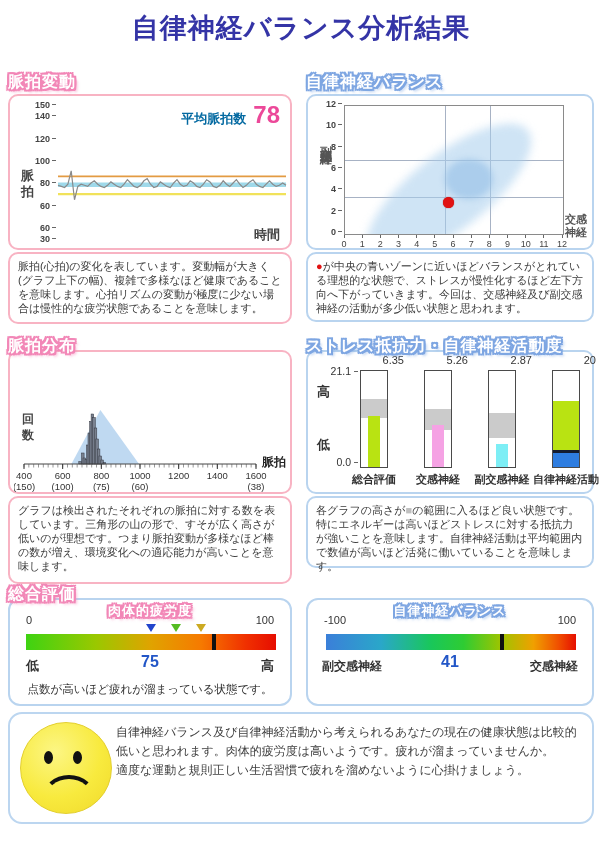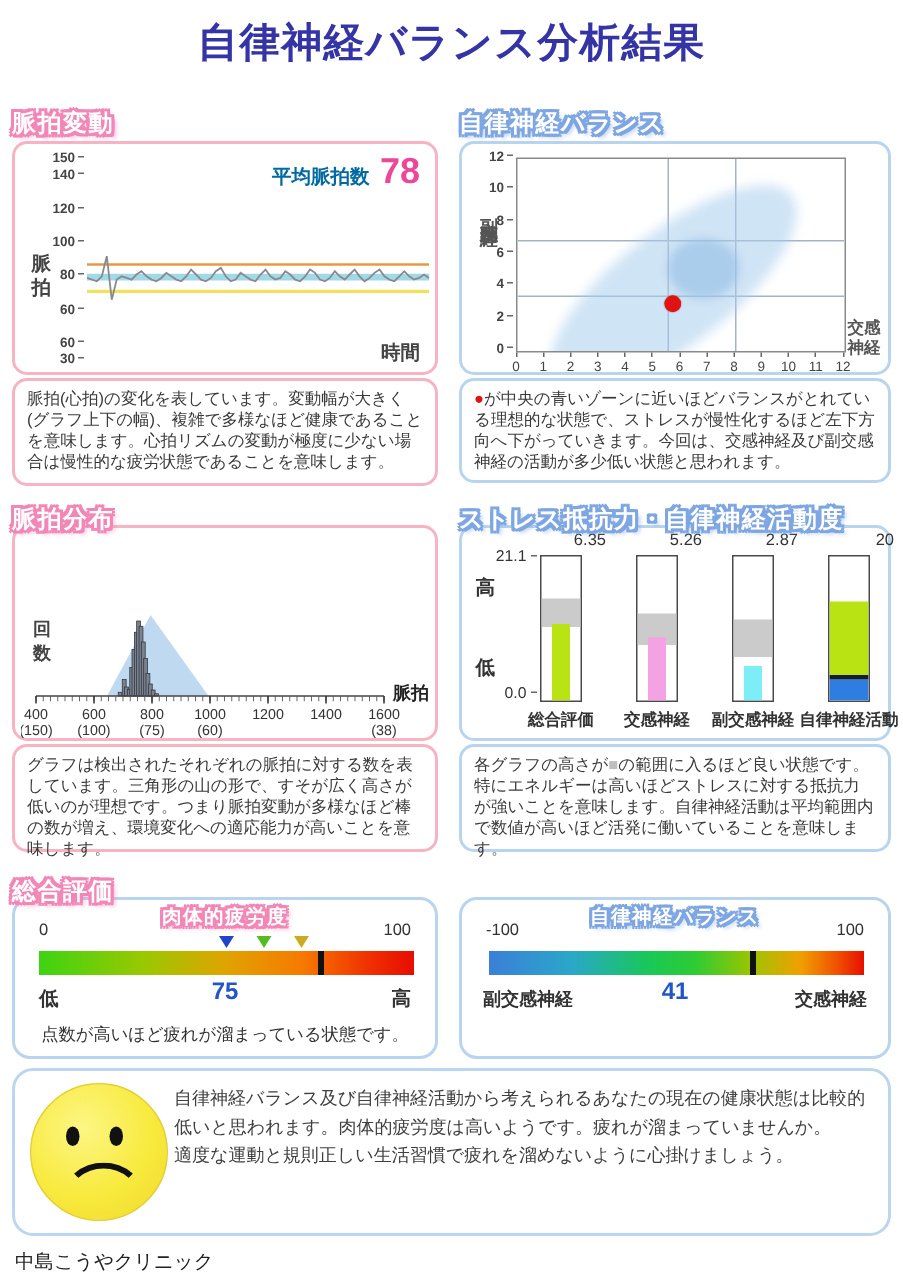--- a/index.html
+++ b/index.html
@@ -49,21 +49,21 @@
   .vgrid{position:absolute;top:0;width:1px;height:100%;background:#a7b2c4;}
   .hgrid{position:absolute;left:0;height:1px;width:100%;background:#a7b2c4;}
   #balance-ylab{position:absolute;left:9px;top:40px;height:110px;writing-mode:vertical-rl;font-size:12px;font-weight:bold;color:#555;letter-spacing:2px;}
   #balance-xlab{position:absolute;left:257px;top:117px;width:28px;font-size:11px;font-weight:bold;color:#555;line-height:1.2;white-space:pre-line;}
   .bullet-red{color:#e11212;}
   .marker-gray{color:#bfbfbf;}
 
   
   #h-dist{left:8px;top:336px;}
   #p-dist{left:8px;top:350px;width:284px;height:144px;}
-  #t-dist{left:8px;top:496px;width:284px;height:72px;}
+  #t-dist{left:8px;top:496px;width:284px;height:88px;}
   #dist-ylab{position:absolute;left:12px;top:60px;width:13px;font-size:12px;font-weight:bold;color:#444;line-height:1.3;}
   #dist-svg{position:absolute;left:4px;top:14px;}
   #dist-xlab{position:absolute;left:252px;top:102px;font-size:12px;font-weight:bold;color:#222;}
 
   
   #h-stress{left:306px;top:336px;}
   #p-stress{left:306px;top:350px;width:288px;height:144px;}
   #t-stress{left:306px;top:496px;width:288px;height:72px;}
   #gauges{position:absolute;left:0;top:0;width:100%;height:100%;}
   .gauge-tube{position:absolute;width:26px;height:96px;border:1.5px solid #4a4a4a;background:#fff;top:18px;overflow:hidden;}
@@ -344,14 +344,13 @@
   <div class="panel" id="p-advice">
     <div id="smiley">
       <div class="eye l"></div>
       <div class="eye r"></div>
       <div id="frown"></div>
     </div>
     <div id="advice-text">自律神経バランス及び自律神経活動から考えられるあなたの現在の健康状態は比較的低いと思われます。肉体的疲労度は高いようです。疲れが溜まっていませんか。
 適度な運動と規則正しい生活習慣で疲れを溜めないように心掛けましょう。</div>
   </div>
 
-  <div id="footer">中島こうやクリニック</div>
 </div>
 
 </body></html>

